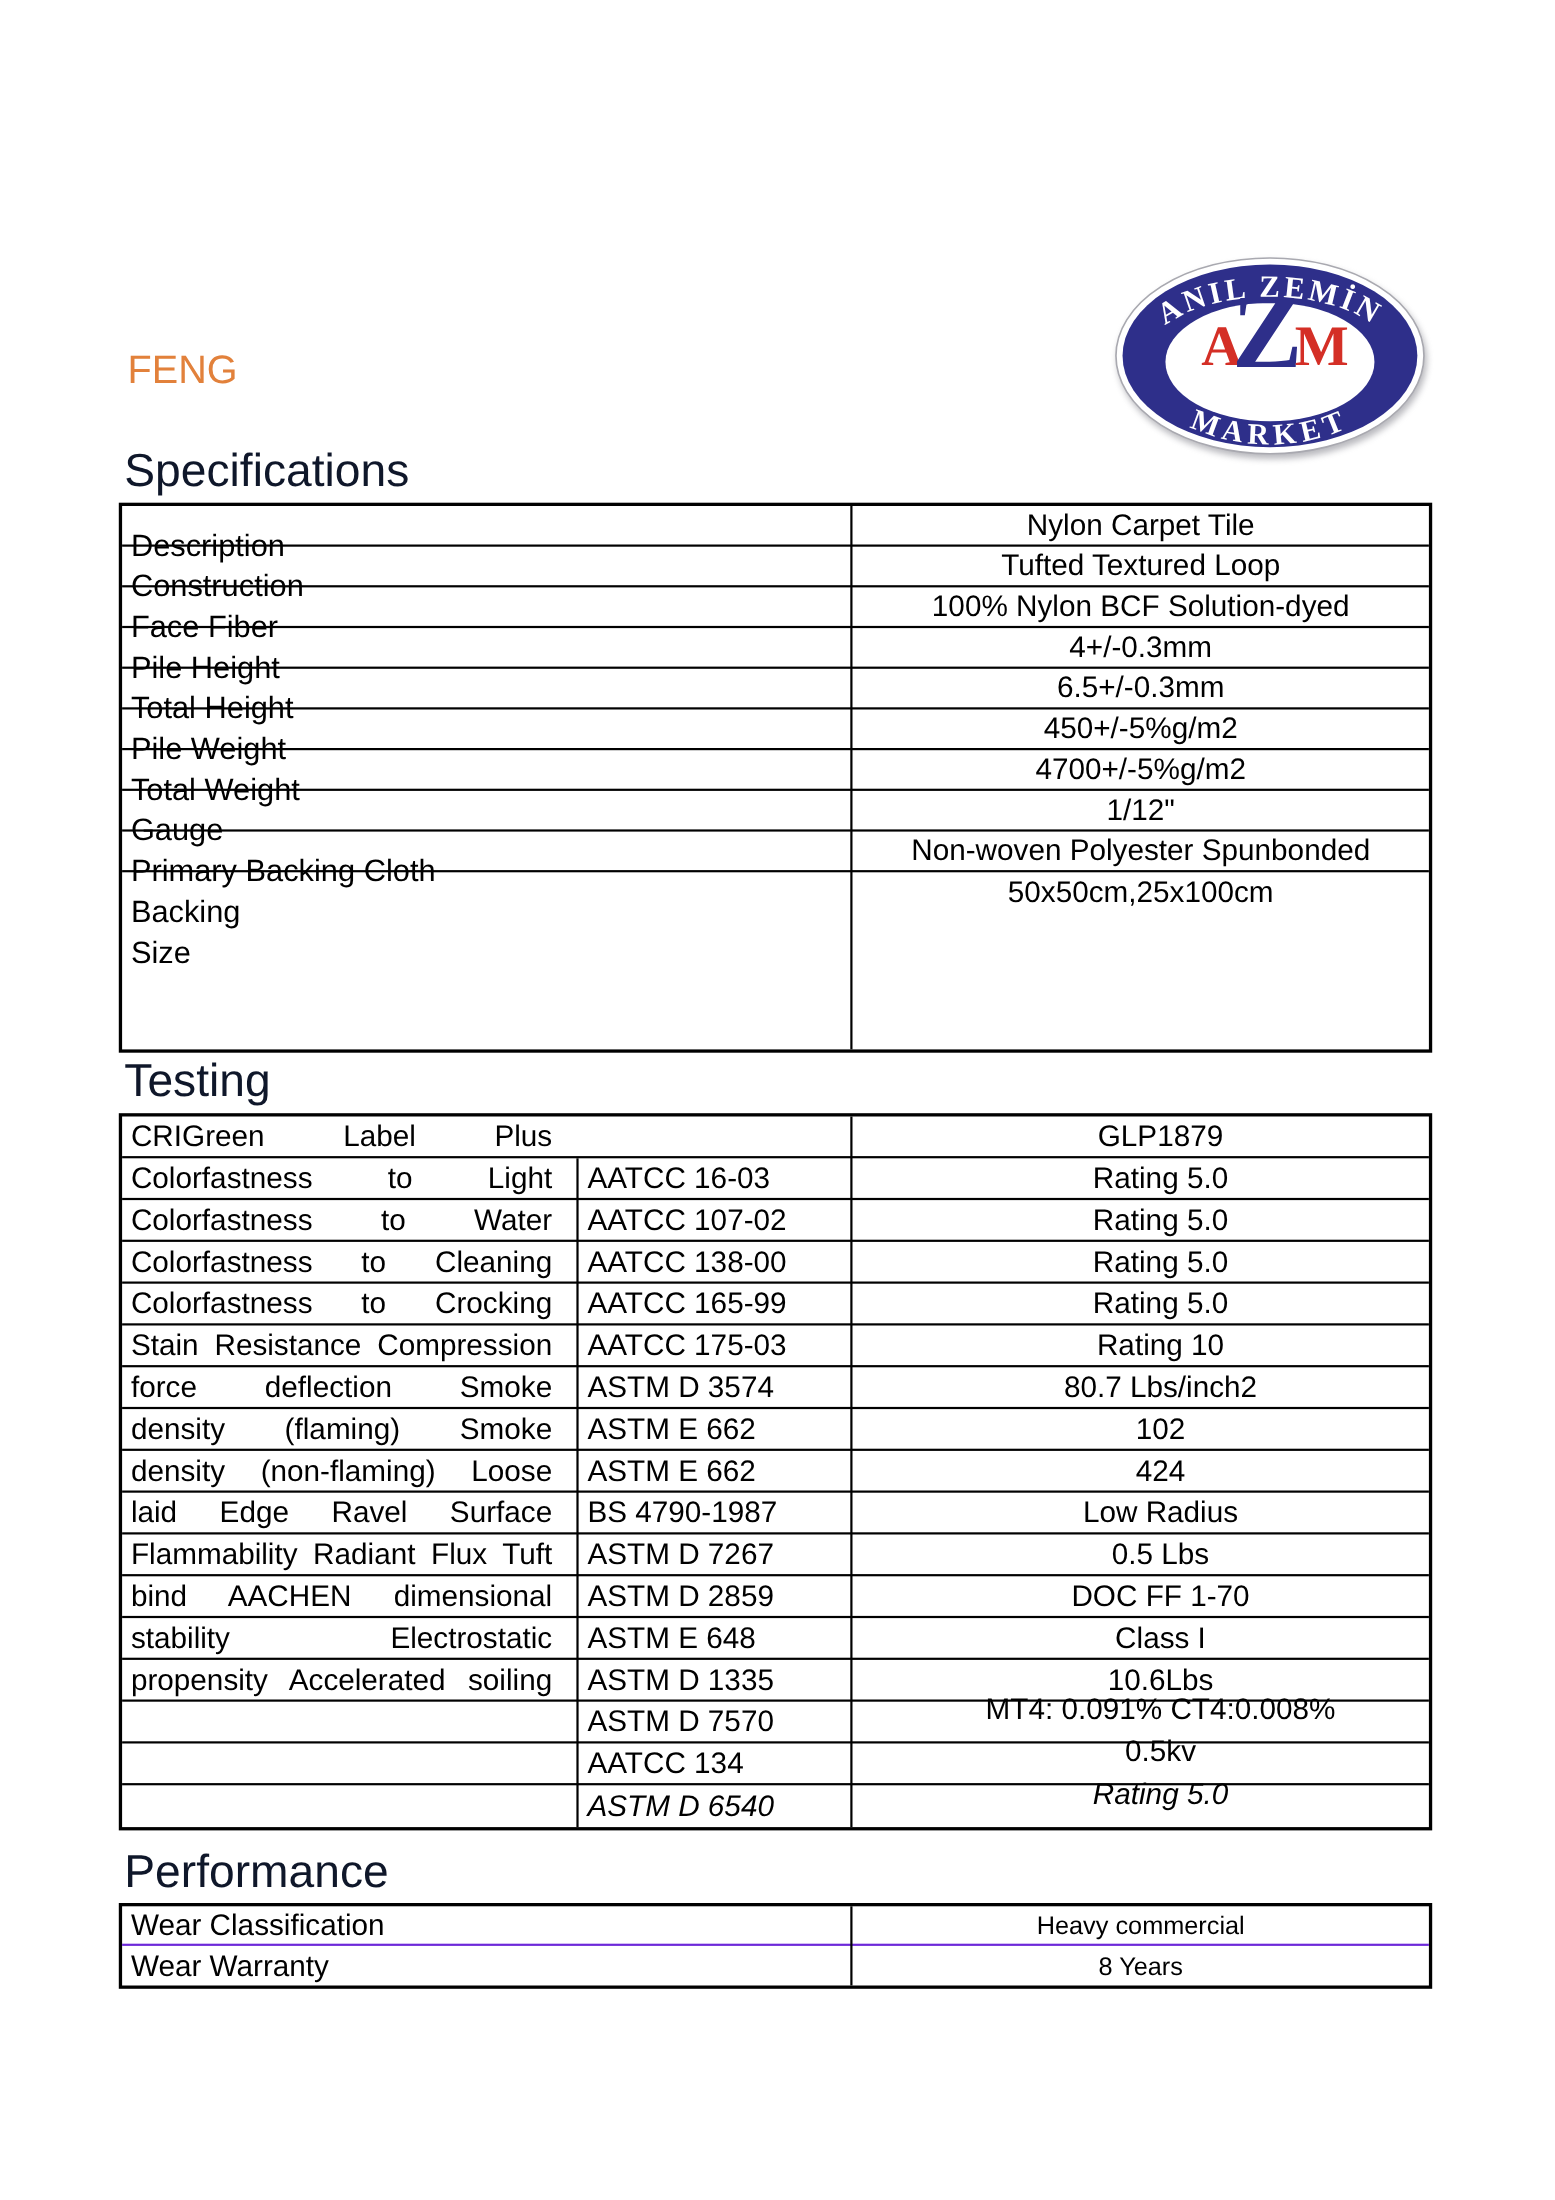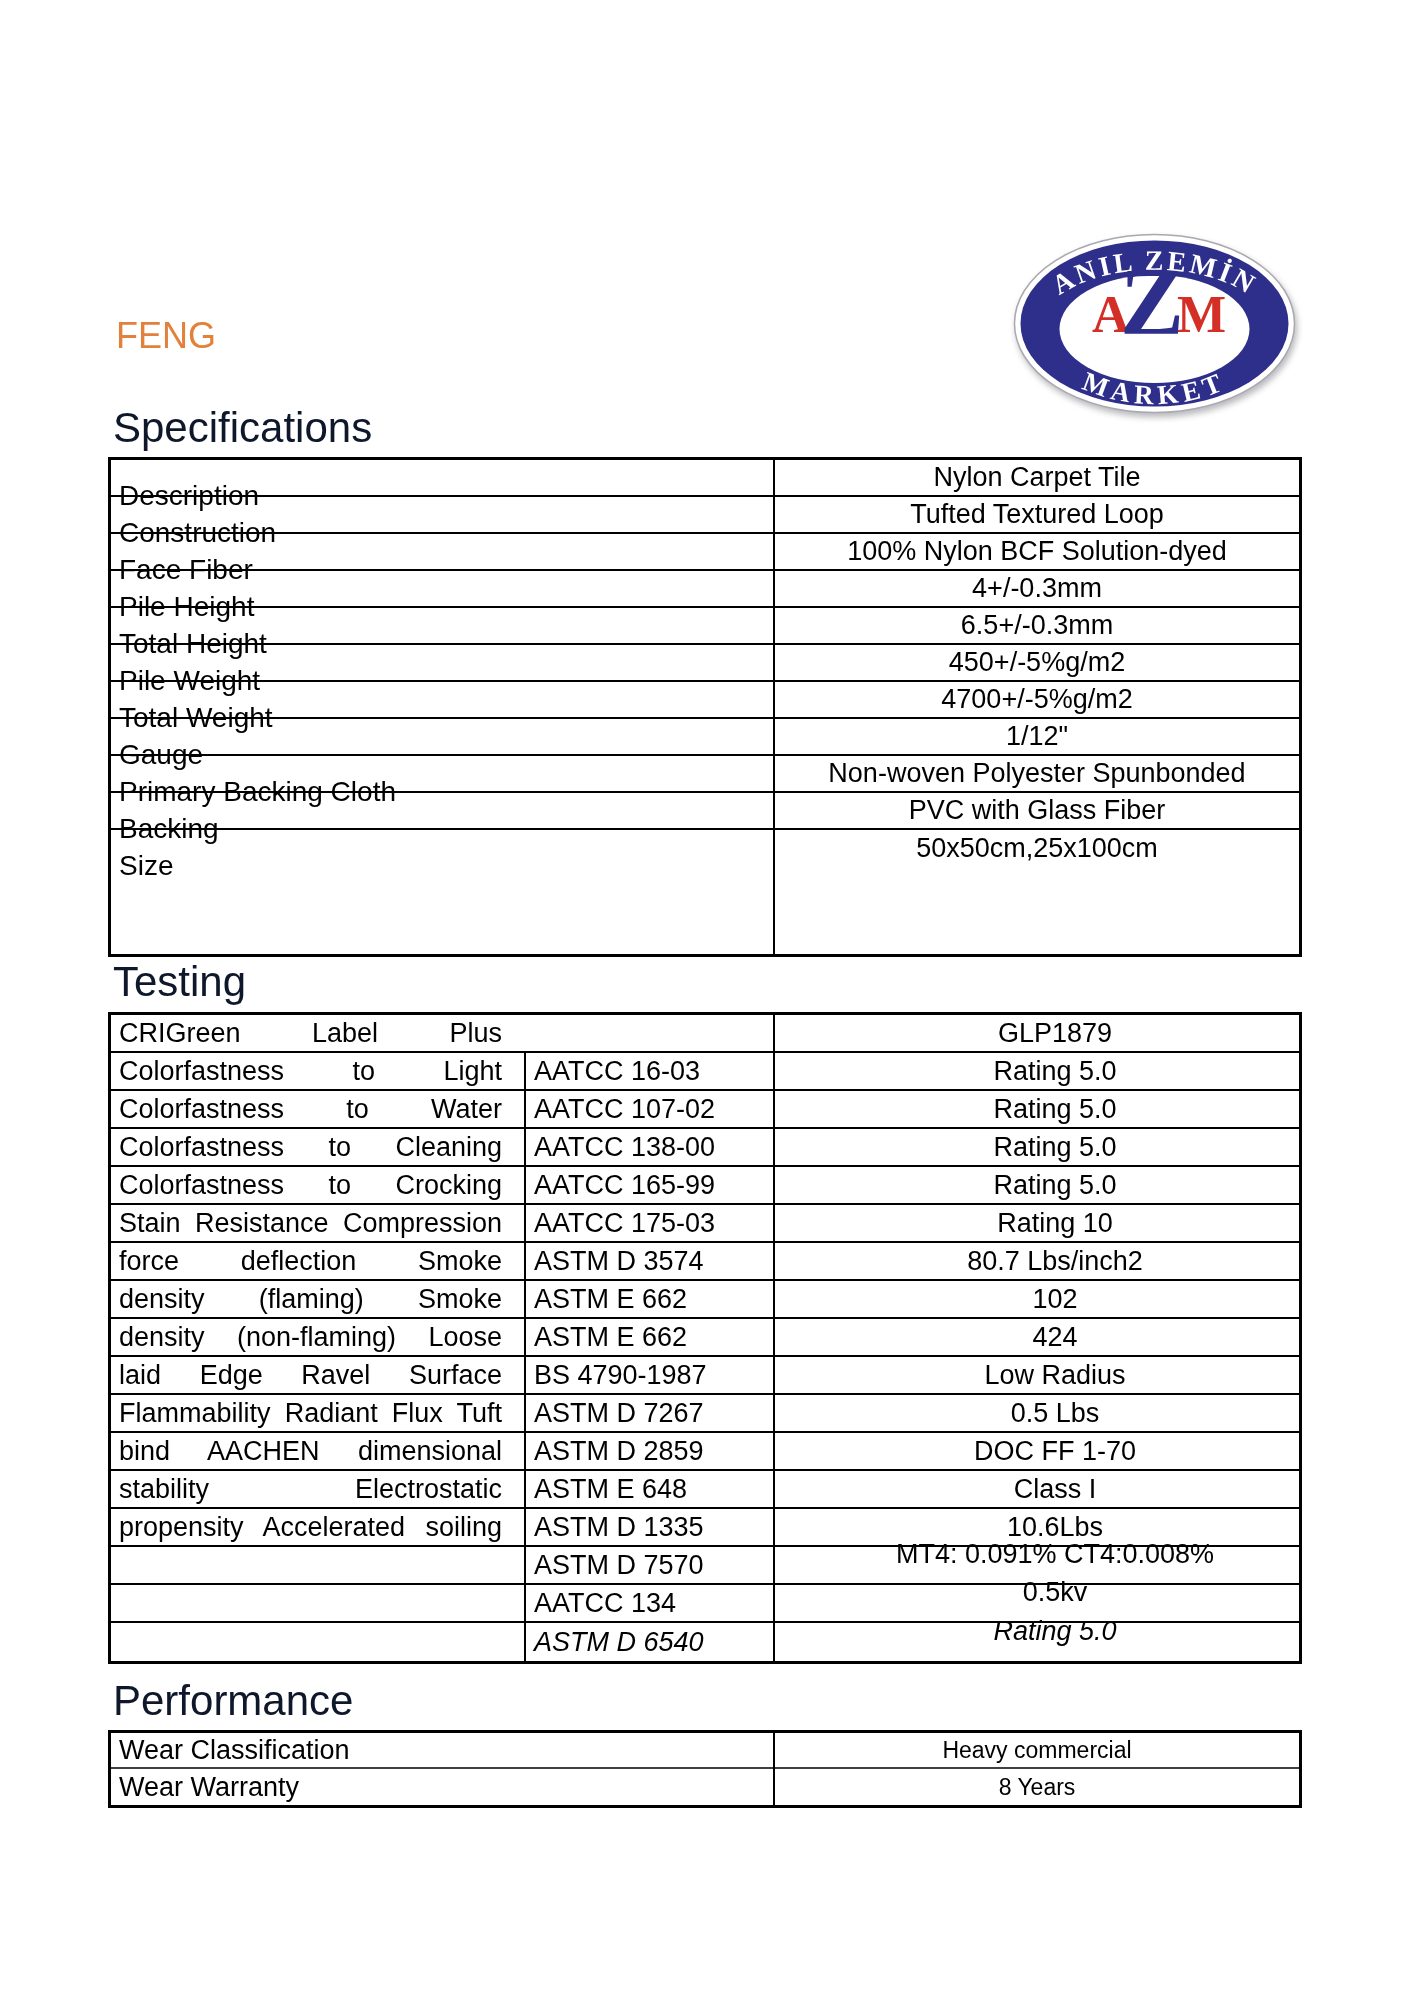--- a/index.html
+++ b/index.html
@@ -60,21 +60,21 @@
     width: 413px; box-sizing: border-box; padding: 0 22px 0 8px;
     font-size: 27px;
     text-align: justify; text-align-last: justify;
     white-space: normal; overflow: visible;
   }
   .tc2 { width: 287px; box-sizing: border-box; padding-left: 10px; font-size: 27px; white-space: nowrap; }
   .tc3 { flex: 1; text-align: center; font-size: 27px; white-space: nowrap; }
   .tc3 .shift-up { display: inline-block; transform: translateY(-11px); }
 
   
-  .prow { position: relative; height: 36px; box-sizing: border-box; border-bottom: 2px solid #404040; }
+  .prow { position: relative; height: 36px; box-sizing: border-box; border-bottom: 2px solid #6d28d9; }
   .prow:last-child { border-bottom: none; }
   .pc1 {
     position: absolute; left: 0; top: 0; bottom: 0; width: 655px;
     display: flex; align-items: center; padding-left: 8px;
     font-size: 27px; white-space: nowrap;
   }
   .pc2 {
     position: absolute; left: 664px; right: 0; top: 0; bottom: 0;
     display: flex; align-items: center; justify-content: center;
     font-size: 23px; white-space: nowrap;
@@ -134,23 +134,20 @@
         <div class="srow">
           <div class="scell">4700+/-5%g/m2</div>
         </div>
         <div class="srow">
           <div class="scell">1/12"</div>
         </div>
         <div class="srow">
           <div class="scell">Non-woven Polyester Spunbonded</div>
         </div>
         <div class="srow">
-          <div class="scell">PVC with Glass Fiber</div>
-        </div>
-        <div class="srow">
           <div class="scell">50x50cm,25x100cm</div>
         </div>
       </div>
     <div class="vline mid"></div>
     <div class="spec-labels" id="spec-labels">
         <div>Description</div>
         <div>Construction</div>
         <div>Face Fiber</div>
         <div>Pile Height</div>
         <div>Total Height</div>

